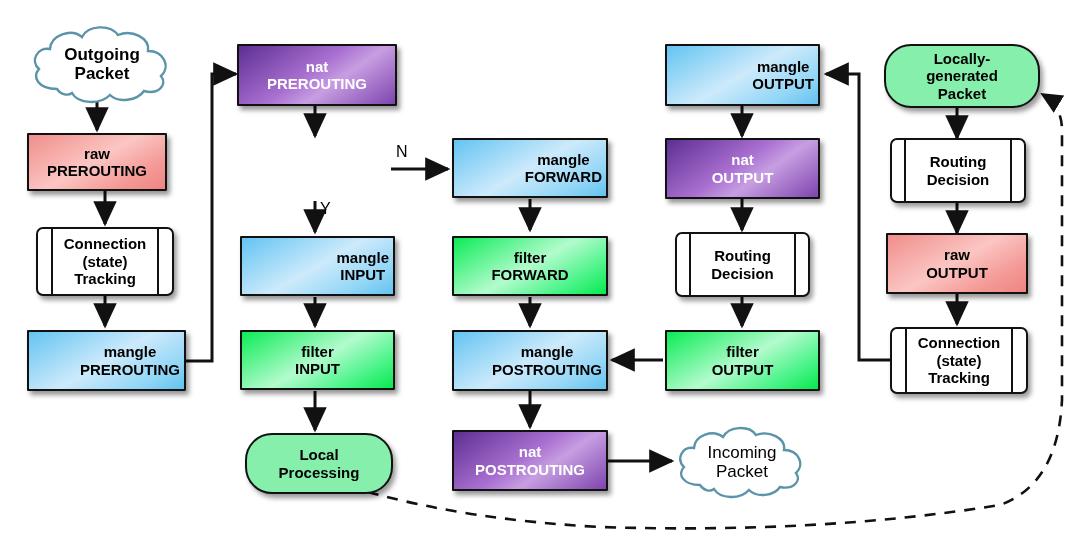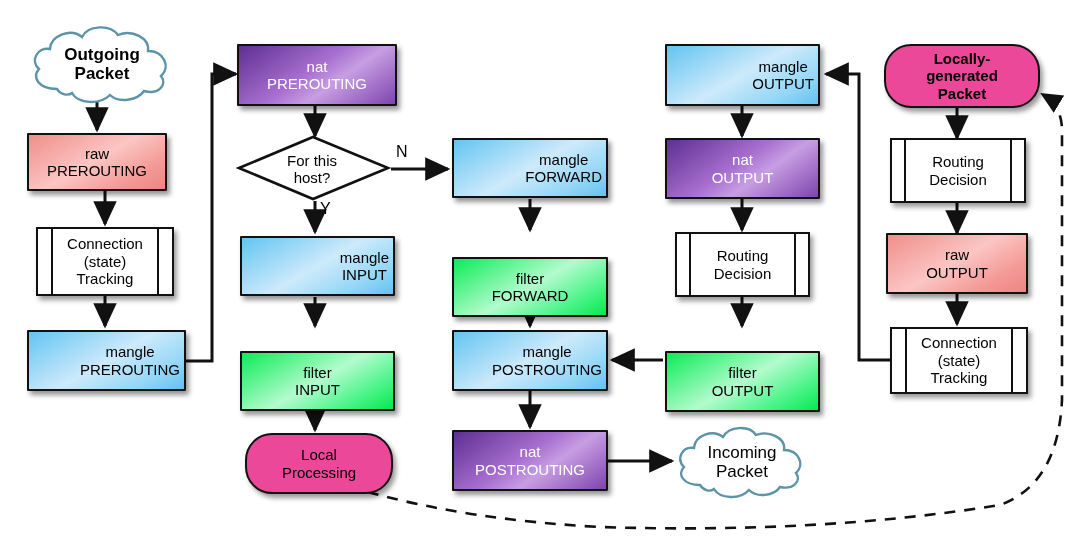--- a/index.html
+++ b/index.html
@@ -1,38 +1,38 @@
 <!DOCTYPE html>
 <html><head>
 <meta charset="utf-8">
 <style>
   html,body{margin:0;padding:0;background:#ffffff;}
   body{width:1084px;height:545px;font-family:"Liberation Sans",sans-serif;}
   #stage{position:relative;width:1084px;height:545px;overflow:hidden;background:#fff;}
 
   .node{position:absolute;box-sizing:border-box;display:flex;align-items:center;
         justify-content:center;text-align:center;line-height:1.16;color:#000;
-        font-size:15px;z-index:3;}
-  .node .lbl{display:block;padding:0 4px;}
+        font-size:15px;z-index:3;border-radius:7px;}
+  .node .lbl{display:block;padding:0 4px;font-weight:bold;}
 
   
   .chain{border:2.5px solid #111;border-radius:1px;
          box-shadow:3px 4px 5px rgba(0,0,0,.42);}
   .c-raw    {background:linear-gradient(150deg,#f08e8b 0%,#fbc6c3 48%,#f49996 78%,#ee8582 100%);}
   .c-mangle {background:linear-gradient(150deg,#63c4f2 0%,#cdeafb 50%,#93d6f6 80%,#63c2f0 100%);justify-content:flex-end;}
   .c-nat    {background:linear-gradient(145deg,#5d2f92 0%,#a86fd0 45%,#c79ee2 62%,#7e44ae 100%);}
-  .c-filter {background:linear-gradient(150deg,#0bec56 0%,#b3fbcd 50%,#4cf48a 78%,#07e94f 100%);margin-top:21px;}
+  .c-filter {background:linear-gradient(150deg,#0bec56 0%,#b3fbcd 50%,#4cf48a 78%,#07e94f 100%);}
 
   
   .bar{background:#fff;border:2px solid #111;box-shadow:3px 4px 5px rgba(0,0,0,.40);}
   .bar .inner{position:absolute;top:0;bottom:0;border-left:2px solid #111;border-right:2px solid #111;}
   .bar .lbl{position:relative;z-index:2;font-size:15px;}
 
   
-  .pill{background:#ec4899;border:2.5px solid #111;border-radius:27px;
+  .pill{background:#86efac;border:2.5px solid #111;border-radius:27px;
         box-shadow:3px 4px 5px rgba(0,0,0,.40);}
   .pill.bold .lbl{font-weight:bold;}
 
   
   .diamond{position:absolute;z-index:3;}
   .diamond .dtext{position:absolute;left:0;top:0;width:100%;height:100%;
         display:flex;align-items:center;justify-content:center;text-align:center;
         font-size:15px;line-height:1.15;color:#000;z-index:4;}
 
   
@@ -137,31 +137,20 @@
     </span>
   </div>
 
   <div class="node chain c-nat" style="left:237px;top:44px;width:160px;height:62px;color:#fff;">
     <span class="lbl">
       <span>nat</span><br>
       <span>PREROUTING</span>
     </span>
   </div>
 
-  <div class="diamond" style="left:236px;top:134px;width:158px;height:70px;">
-    <svg viewBox="0 0 158 70" width="158" height="70">
-      <polygon points="77,3 152,34 77,65 3,34" fill="#ffffff" stroke="#111" stroke-width="2.6"></polygon>
-    </svg>
-    <div class="dtext" style="left:-3px;">
-      <span>
-        <span>For this</span><br>
-        <span>host?</span>
-      </span>
-    </div>
-  </div>
   <div class="edgelabel" style="left:396px;top:143px;">N</div>
   <div class="edgelabel" style="left:320px;top:200px;">Y</div>
 
   <div class="node chain c-mangle" style="left:240px;top:236px;width:155px;height:60px;">
     <span class="lbl">
       <span>mangle</span><br>
       <span>INPUT</span>
     </span>
   </div>
 

